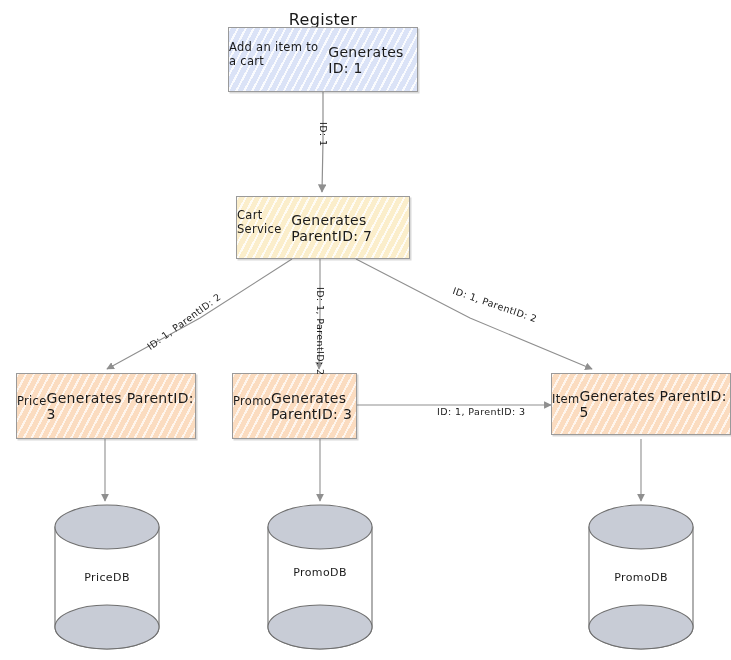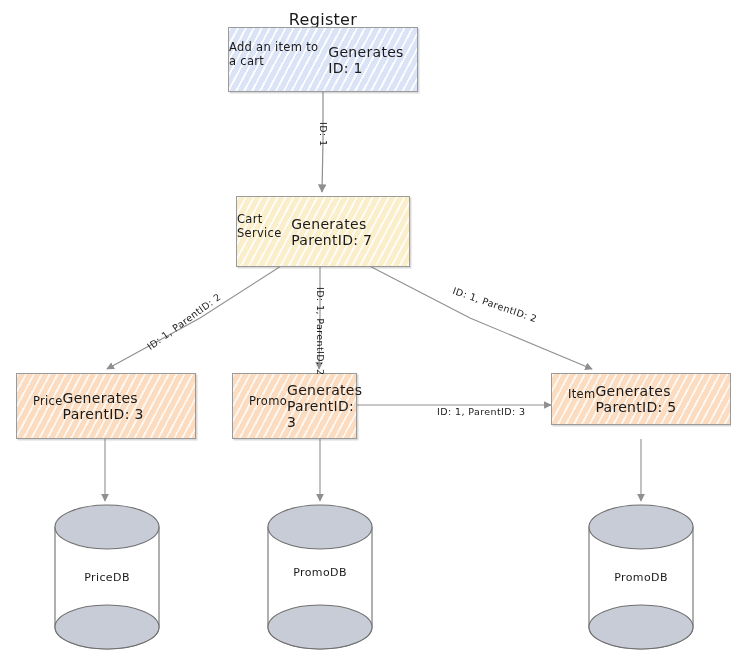--- a/index.html
+++ b/index.html
@@ -23,21 +23,21 @@
     background-image:repeating-linear-gradient(118deg,
       rgba(255,255,255,.85) 0px, rgba(255,255,255,.85) 2px,
       rgba(255,255,255,0) 2px, rgba(255,255,255,0) 7px);}
   .hatch-yellow{background-color:#fbeecb;
     background-image:repeating-linear-gradient(118deg,
       rgba(255,255,255,.8) 0px, rgba(255,255,255,.8) 2px,
       rgba(255,255,255,0) 2px, rgba(255,255,255,0) 7px);}
   .hatch-orange{background-color:#fbdcc0;
     background-image:repeating-linear-gradient(118deg,
       rgba(255,255,255,.72) 0px, rgba(255,255,255,.72) 2px,
-      rgba(255,255,255,0) 2px, rgba(255,255,255,0) 7px);padding-left:16px;}
+      rgba(255,255,255,0) 2px, rgba(255,255,255,0) 7px);}
 
   .boxtitle{position:absolute;font-size:16px;letter-spacing:.3px;
     text-align:center;white-space:nowrap;}
 
   .edgelabel{position:absolute;font-size:9.5px;letter-spacing:.4px;
     white-space:nowrap;background:transparent;}
   .rot90{transform-origin:left top;transform:rotate(90deg);}
   .rotd-left{transform-origin:left top;transform:rotate(-36deg);}
   .rotd-right{transform-origin:left top;transform:rotate(19deg);}
   .cyllabel{position:absolute;font-size:11px;letter-spacing:.4px;
@@ -90,38 +90,38 @@
     </g>
   </svg>
 
   <div class="boxtitle" style="left:228px;top:10px;width:190px;">Register</div>
 
   <div class="nodebox hatch-blue" style="left:228px;top:27px;width:190px;height:65px;">
     <div class="l1">Add an item to a cart</div>
     <div class="l2">Generates ID: 1</div>
   </div>
 
-  <div class="nodebox hatch-yellow" style="left:236px;top:196px;width:174px;height:71px;">
+  <div class="nodebox hatch-yellow" style="left:236px;top:196px;width:174px;height:63px;">
     <div class="l1">Cart Service</div>
     <div class="l2">Generates ParentID: 7</div>
   </div>
 
   <div class="nodebox hatch-orange" style="left:16px;top:373px;width:180px;height:66px;">
     <div class="l1">Price</div>
     <div class="l2">Generates ParentID: 3</div>
   </div>
 
   <div class="nodebox hatch-orange" style="left:232px;top:373px;width:125px;height:66px;justify-content:space-between;">
     <div class="l1">Promo</div>
     <div class="l2">Generates ParentID: 3</div>
   </div>
   <div class="nodebox hatch-orange" style="left:232px;top:373px;width:125px;height:66px;
        border:none;box-shadow:none;background:none;"></div>
 
-  <div class="nodebox hatch-orange" style="left:551px;top:373px;width:180px;height:52px;">
+  <div class="nodebox hatch-orange" style="left:551px;top:373px;width:180px;height:62px;">
     <div class="l1">Item</div>
     <div class="l2">Generates ParentID: 5</div>
   </div>
 
   <div class="edgelabel rot90" style="left:329px;top:122px;">ID: 1</div>
 
   <div class="edgelabel rotd-left" style="left:145px;top:343px;">ID: 1, ParentID: 2</div>
 
   <div class="edgelabel rot90" style="left:326px;top:287px;">ID: 1, ParentID: 2</div>
 

